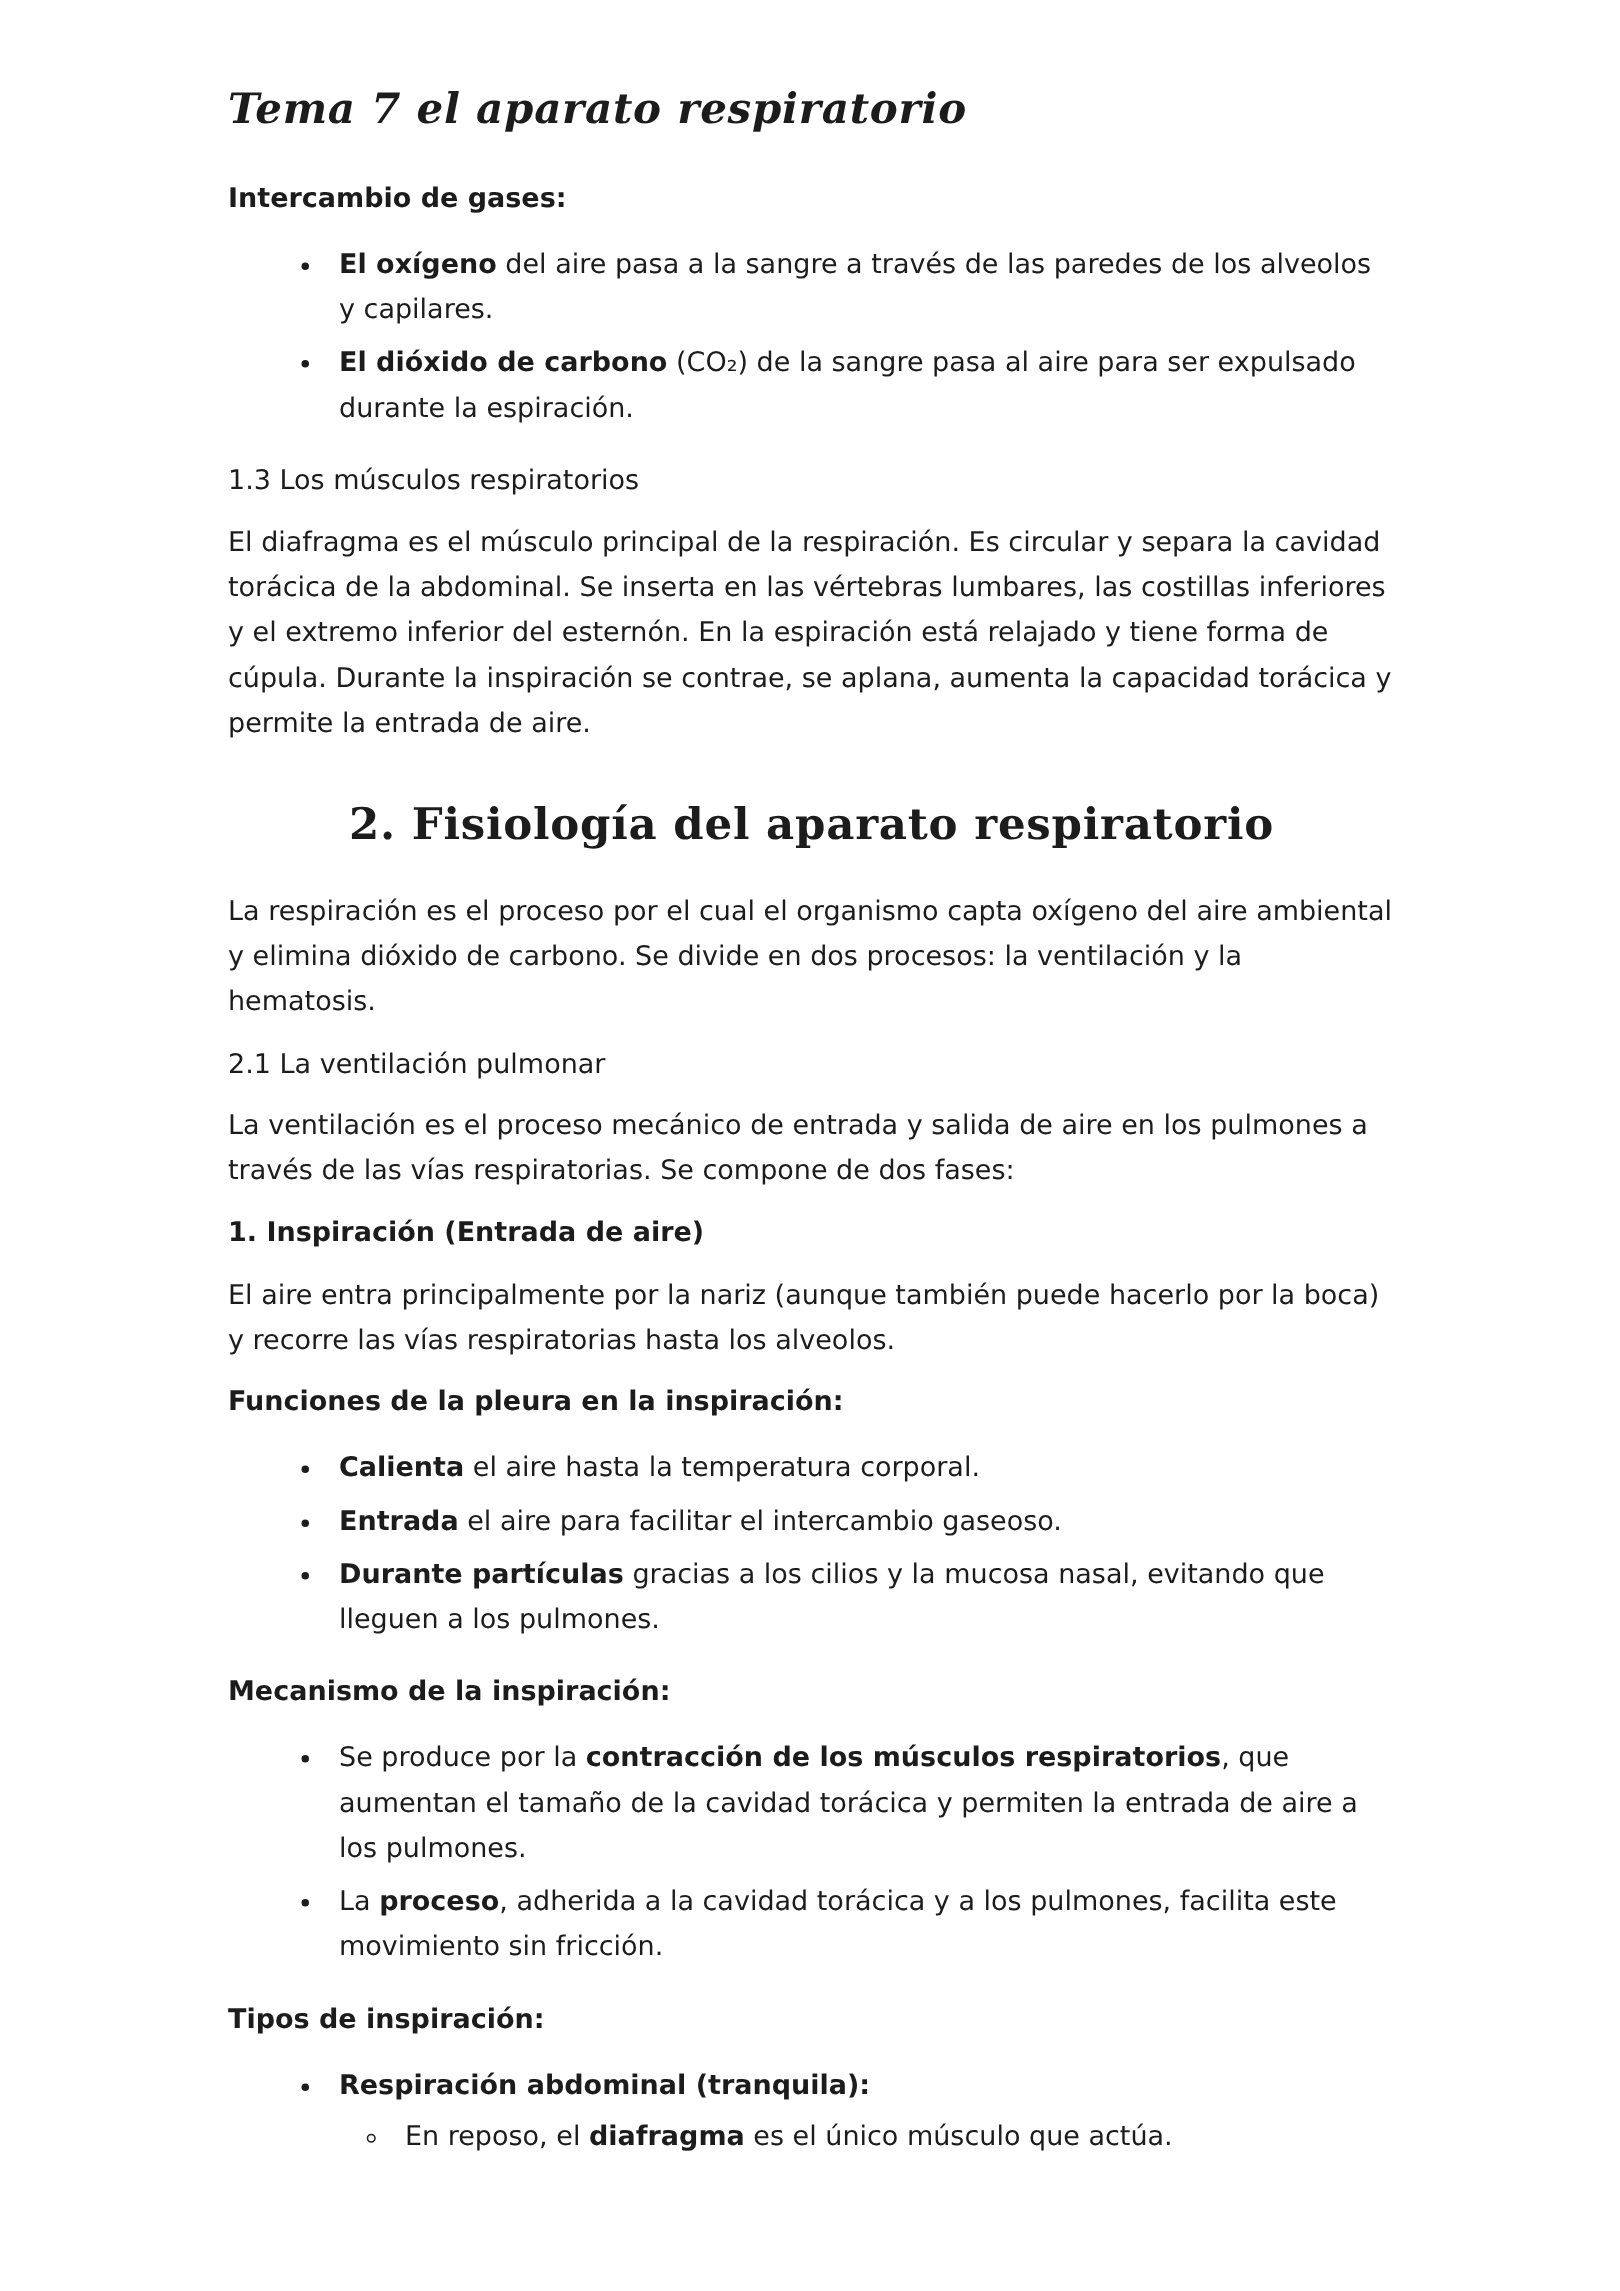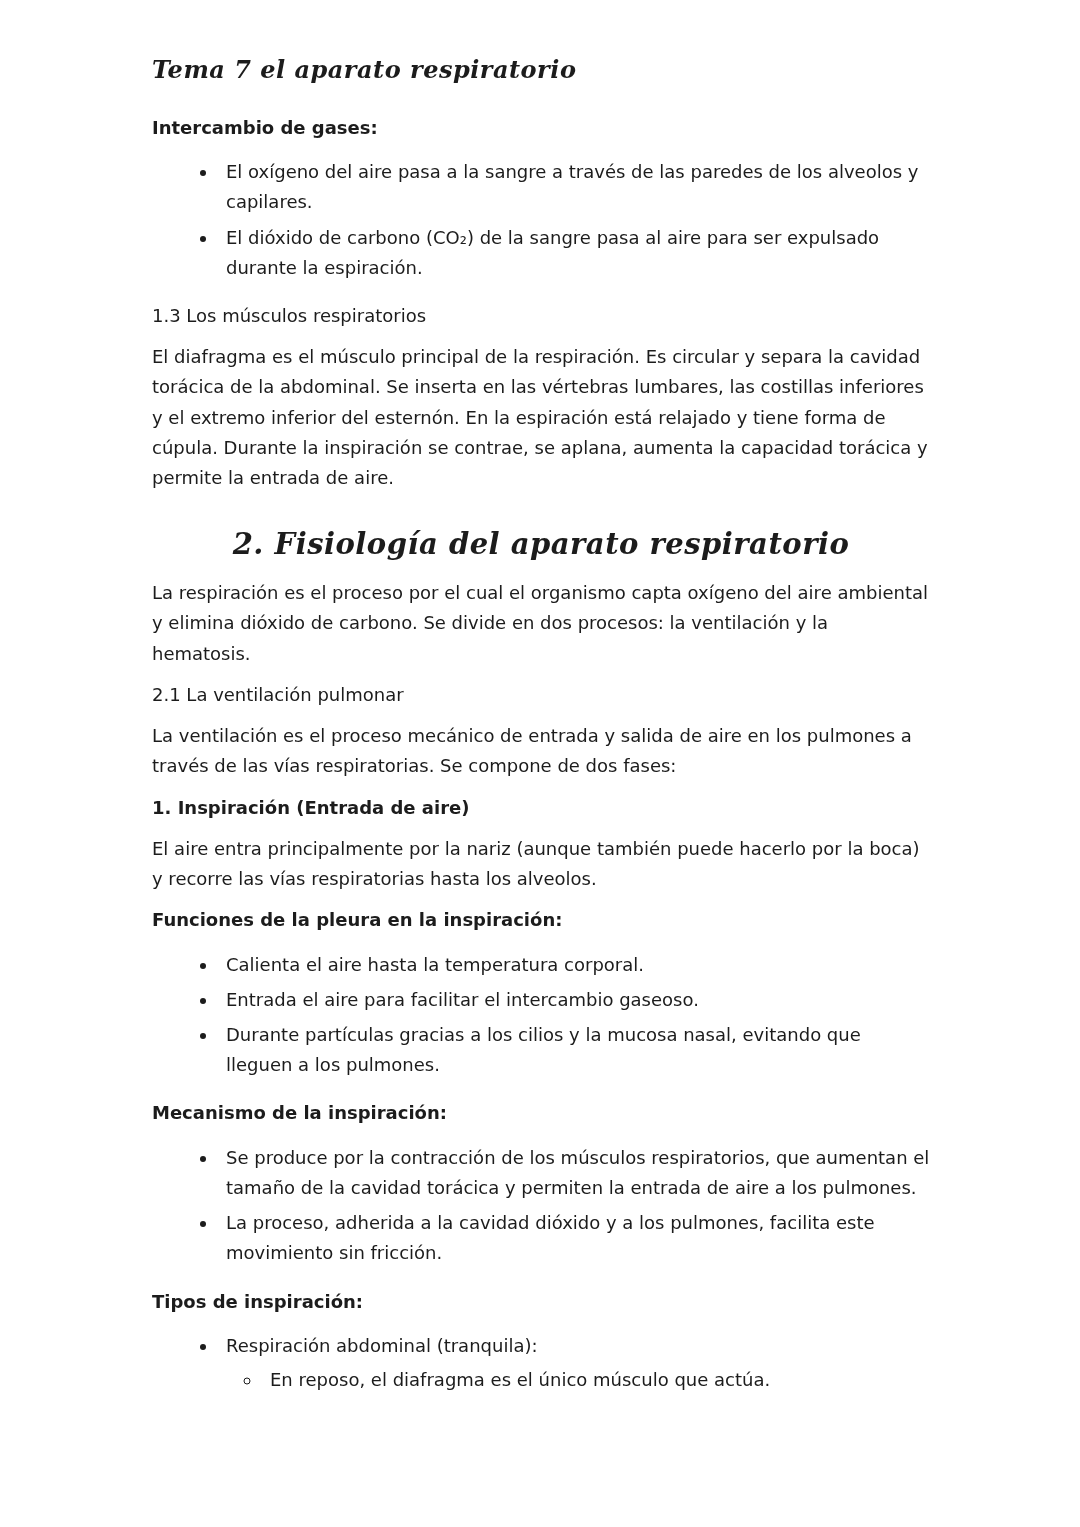--- a/index.html
+++ b/index.html
@@ -11,38 +11,37 @@
     font-family: "DejaVu Sans", sans-serif;
     font-size: 18px;
     line-height: 1.68;
     color: #1c1c1c;
     background: #ffffff;
   }
   .script-title {
     font-family: "DejaVu Serif", serif;
     font-style: italic;
     font-weight: 700;
-    font-size: 24px;
+    font-size: 28px;
     line-height: 1.2;
     margin: 0 0 28px 0;
     letter-spacing: 0.5px;
   }
   .script-h2 {
     font-family: "DejaVu Serif", serif;
-    font-style: italic;
     font-weight: 700;
     font-size: 29px;
     line-height: 1.2;
     text-align: center;
-    margin: 34px 0 16px 0;
+    margin: 34px 0 26px 0;
     letter-spacing: 0.5px;
   }
   p { margin: 11px 0; }
   p.bold-head { font-weight: 700; }
-  .b { font-weight: 400; }
+  .b { font-weight: 700; }
   ul.bullets {
     list-style: disc;
     margin: 14px 0 18px 0;
     padding-left: 66px;
   }
   ul.bullets > li { margin: 5px 0; padding-left: 8px; }
   ul.sub-bullets {
     list-style: circle;
     margin: 6px 0 0 0;
     padding-left: 44px;
@@ -84,21 +83,21 @@
   <ul class="bullets">
     <li><span class="b">Calienta</span><span> el aire hasta la temperatura corporal.</span></li>
     <li><span class="b">Entrada</span><span> el aire para facilitar el intercambio gaseoso.</span></li>
     <li><span class="b">Durante partículas</span><span> gracias a los cilios y la mucosa nasal, evitando que lleguen a los pulmones.</span></li>
   </ul>
 
   <p class="bold-head">Mecanismo de la inspiración:</p>
 
   <ul class="bullets">
     <li><span>Se produce por la </span><span class="b">contracción de los músculos respiratorios</span><span>, que aumentan el tamaño de la cavidad torácica y permiten la entrada de aire a los pulmones.</span></li>
-    <li><span>La </span><span class="b">proceso</span><span>, adherida a la cavidad dióxido y a los pulmones, facilita este movimiento sin fricción.</span></li>
+    <li><span>La </span><span class="b">proceso</span><span>, adherida a la cavidad torácica y a los pulmones, facilita este movimiento sin fricción.</span></li>
   </ul>
 
   <p class="bold-head">Tipos de inspiración:</p>
 
   <ul class="bullets">
     <li>
     <span class="b">Respiración abdominal (tranquila):</span></li>
   </ul>
   <ul class="sub-bullets" style="margin-top:-14px; margin-left:66px;">
     <li><span>En reposo, el </span><span class="b">diafragma</span><span> es el único músculo que actúa.</span></li>

